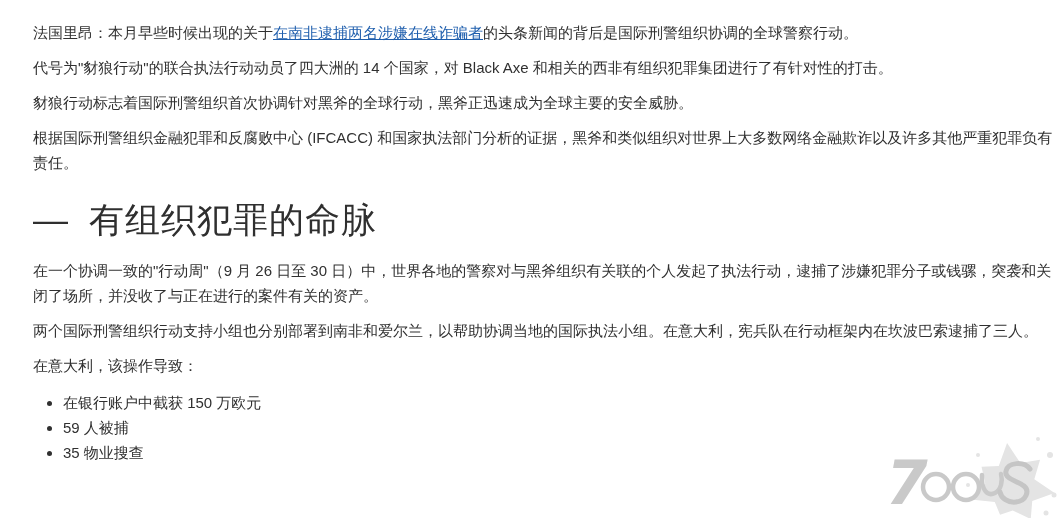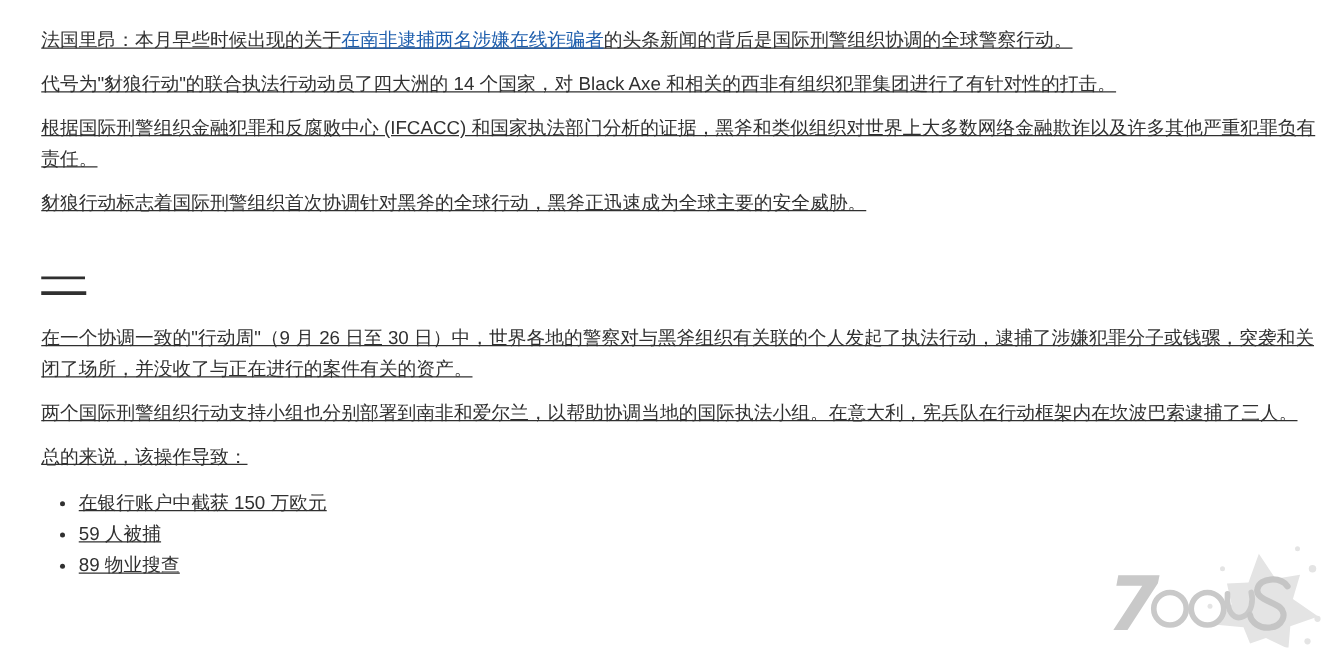--- a/index.html
+++ b/index.html
@@ -9,21 +9,20 @@
     overflow: hidden;
     background: #ffffff;
     position: relative;
     font-family: "Liberation Sans", "DejaVu Sans", sans-serif;
     color: #303030;
   }
   .article {
     padding: 20px 6px 0 33px;
     font-size: 15px;
     line-height: 25px;
-    text-decoration: underline;
   }
   .article p { margin: 0 0 10px 0; }
   p.sp-lg { margin-top: 3px; }
   p.sp-sm { margin-top: 6px; }
   a.inline-link {
     color: #1e5ead;
     text-decoration: underline;
     cursor: pointer;
   }
   h1.section-heading {
@@ -54,39 +53,40 @@
 </style>
 </head>
 <body>
 
 <div class="article">
 
   <p><span>法国里昂：本月早些时候出现的关于</span><a class="inline-link">在南非逮捕两名涉嫌在线诈骗者</a><span>的头条新闻的背后是国际刑警组织协调的全球警察行动。</span></p>
 
   <p>代号为"豺狼行动"的联合执法行动动员了四大洲的 14 个国家，对 Black Axe 和相关的西非有组织犯罪集团进行了有针对性的打击。</p>
 
+  <p>豺狼行动标志着国际刑警组织首次协调针对黑斧的全球行动，黑斧正迅速成为全球主要的安全威胁。</p>
+
   <p>根据国际刑警组织金融犯罪和反腐败中心 (IFCACC) 和国家执法部门分析的证据，黑斧和类似组织对世界上大多数网络金融欺诈以及许多其他严重犯罪负有责任。</p>
-
-  <p>豺狼行动标志着国际刑警组织首次协调针对黑斧的全球行动，黑斧正迅速成为全球主要的安全威胁。</p>
 
 
   <h1 class="section-heading">
     <span class="dash">—</span>
+    <span>有组织犯罪的命脉</span>
   </h1>
 
   <p>在一个协调一致的"行动周"（9 月 26 日至 30 日）中，世界各地的警察对与黑斧组织有关联的个人发起了执法行动，逮捕了涉嫌犯罪分子或钱骡，突袭和关闭了场所，并没收了与正在进行的案件有关的资产。</p>
 
   <p class="sp-lg">两个国际刑警组织行动支持小组也分别部署到南非和爱尔兰，以帮助协调当地的国际执法小组。在意大利，宪兵队在行动框架内在坎波巴索逮捕了三人。</p>
 
-  <p class="sp-sm">总的来说，该操作导致：</p>
+  <p class="sp-sm">在意大利，该操作导致：</p>
 
   <ul class="result-list">
     <li>在银行账户中截获 150 万欧元</li>
     <li>59 人被捕</li>
-    <li>89 物业搜查</li>
+    <li>35 物业搜查</li>
   </ul>
 
 </div>
 
 <svg class="watermark" role="img" viewBox="0 0 180 95" xmlns="http://www.w3.org/2000/svg" aria-label="7ooLS">
 
   <g>
     <path fill="#e4e4e4" d="M177,62 L156,73 L157,91 L138,85 L126,91 L119,79 L95,80
       L107,62 L101,46 L118,43 L123,19 L139,37 L158,31 L155,51 Z" transform="rotate(8 133 62)"></path>
     <circle cx="172" cy="30" r="3" fill="#e4e4e4"></circle>

